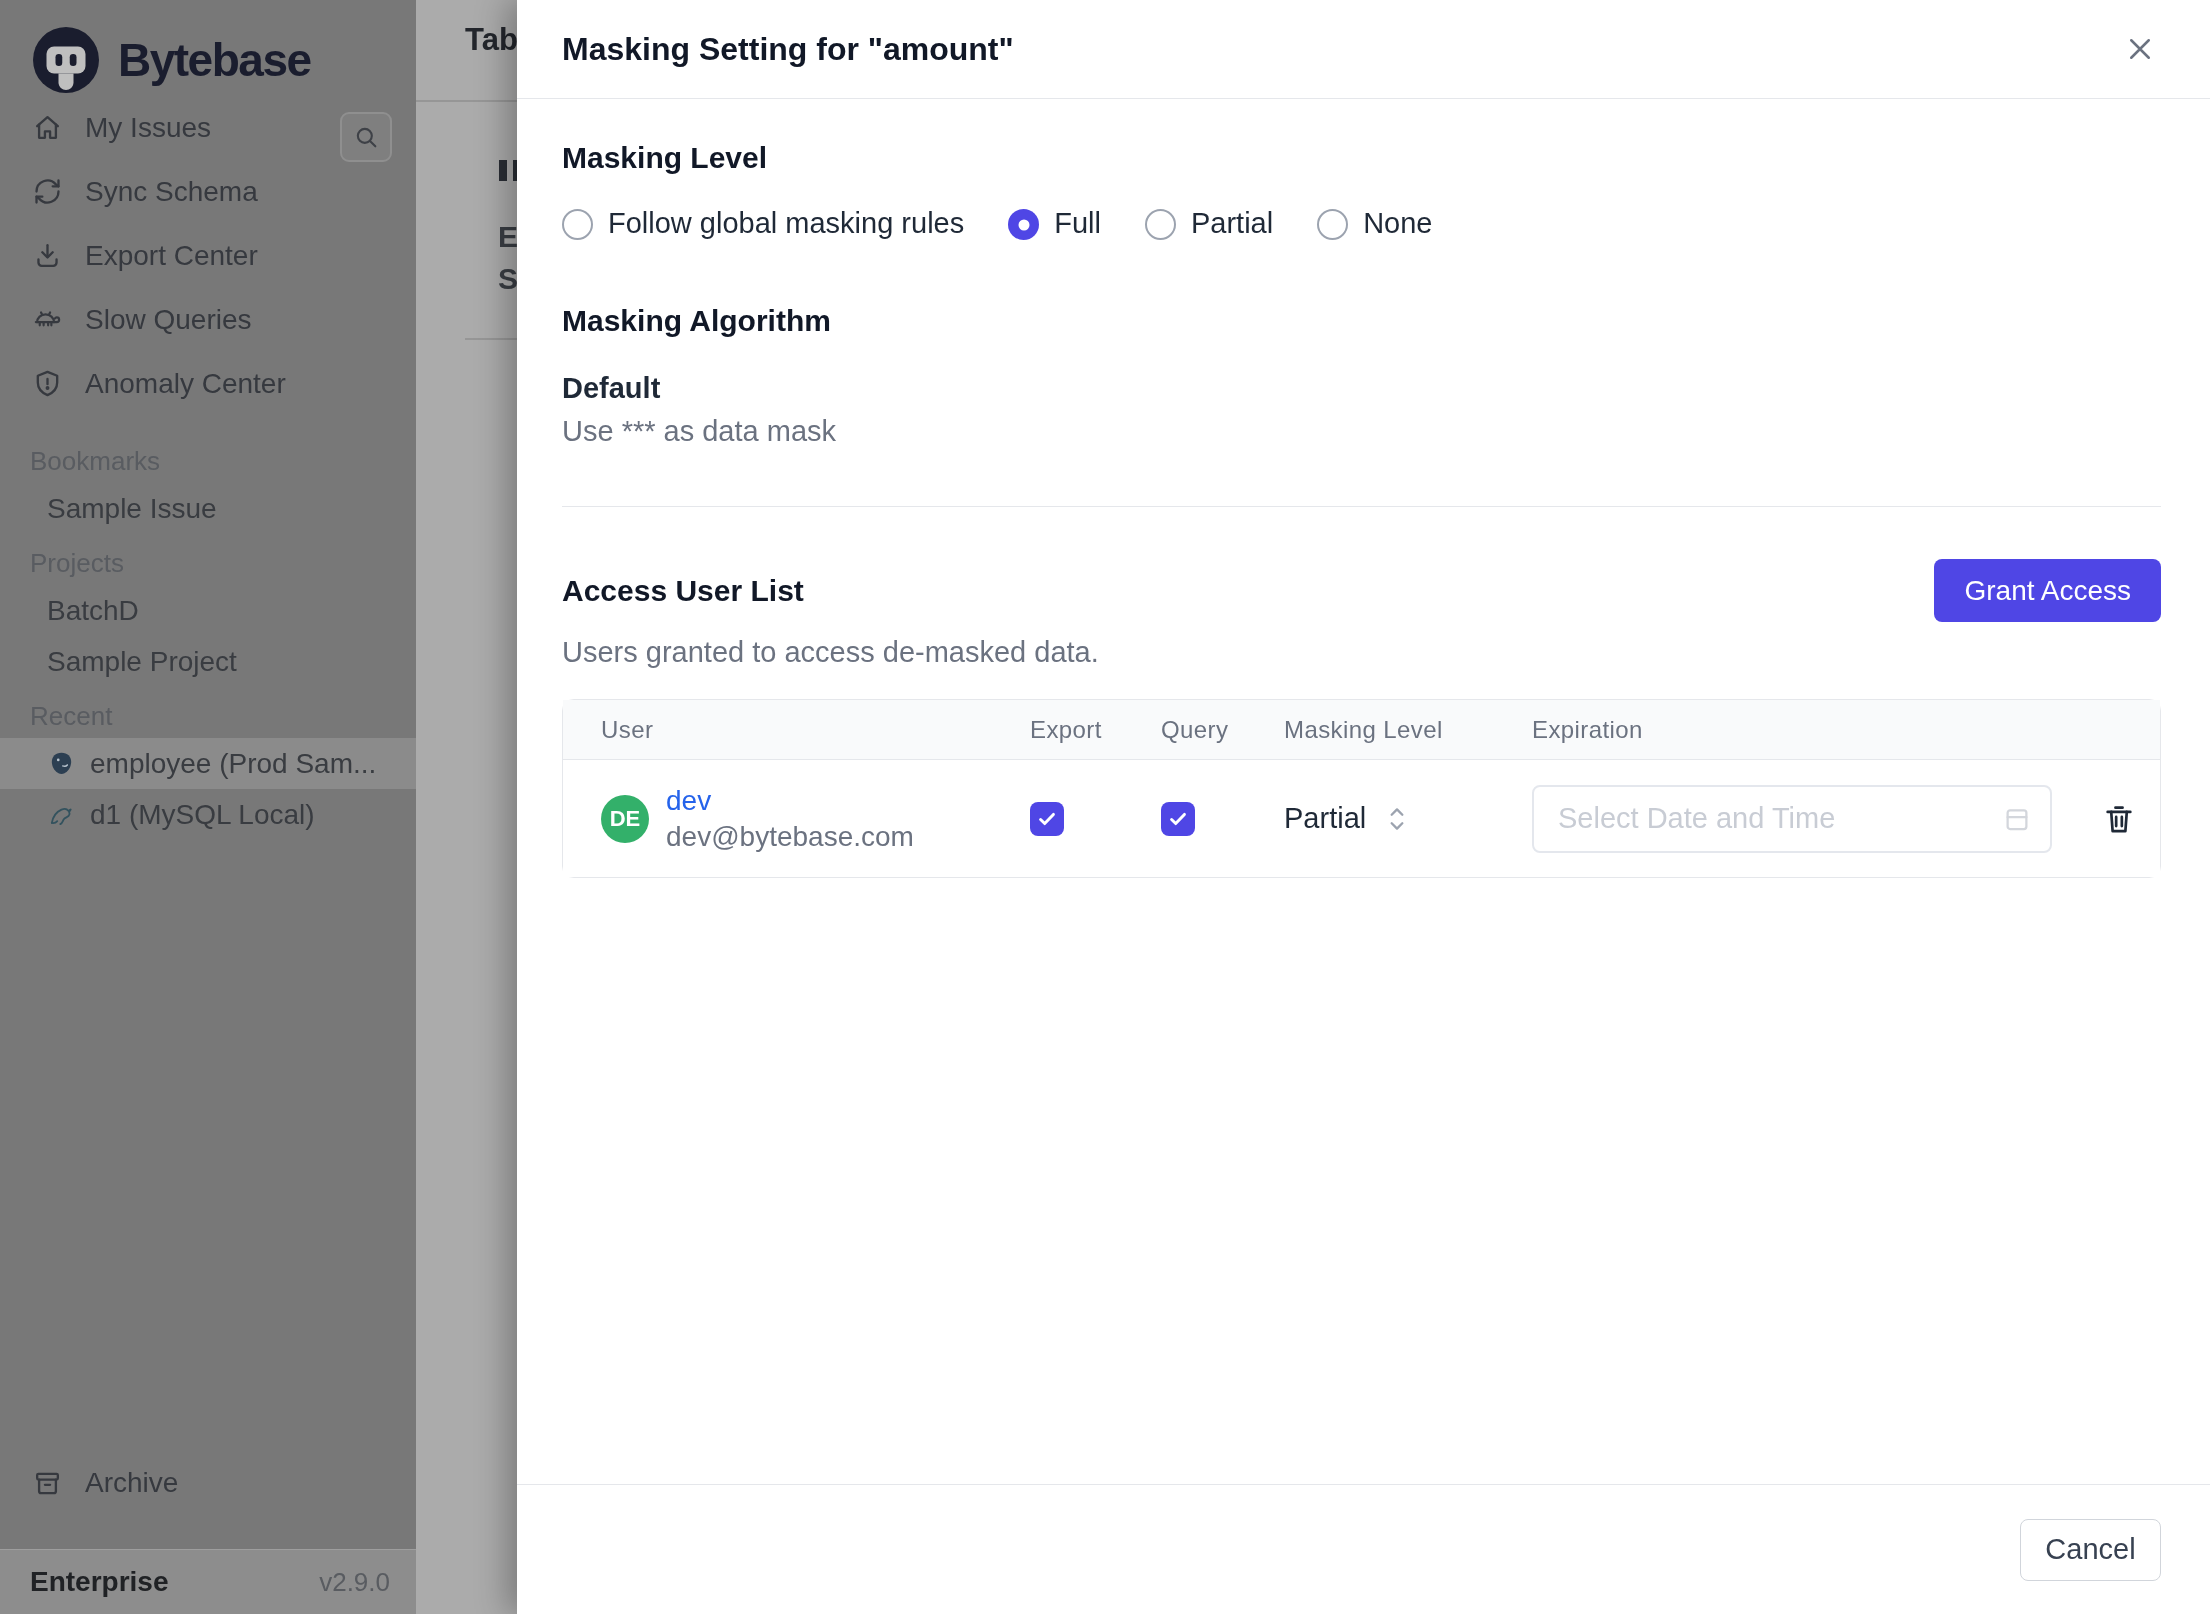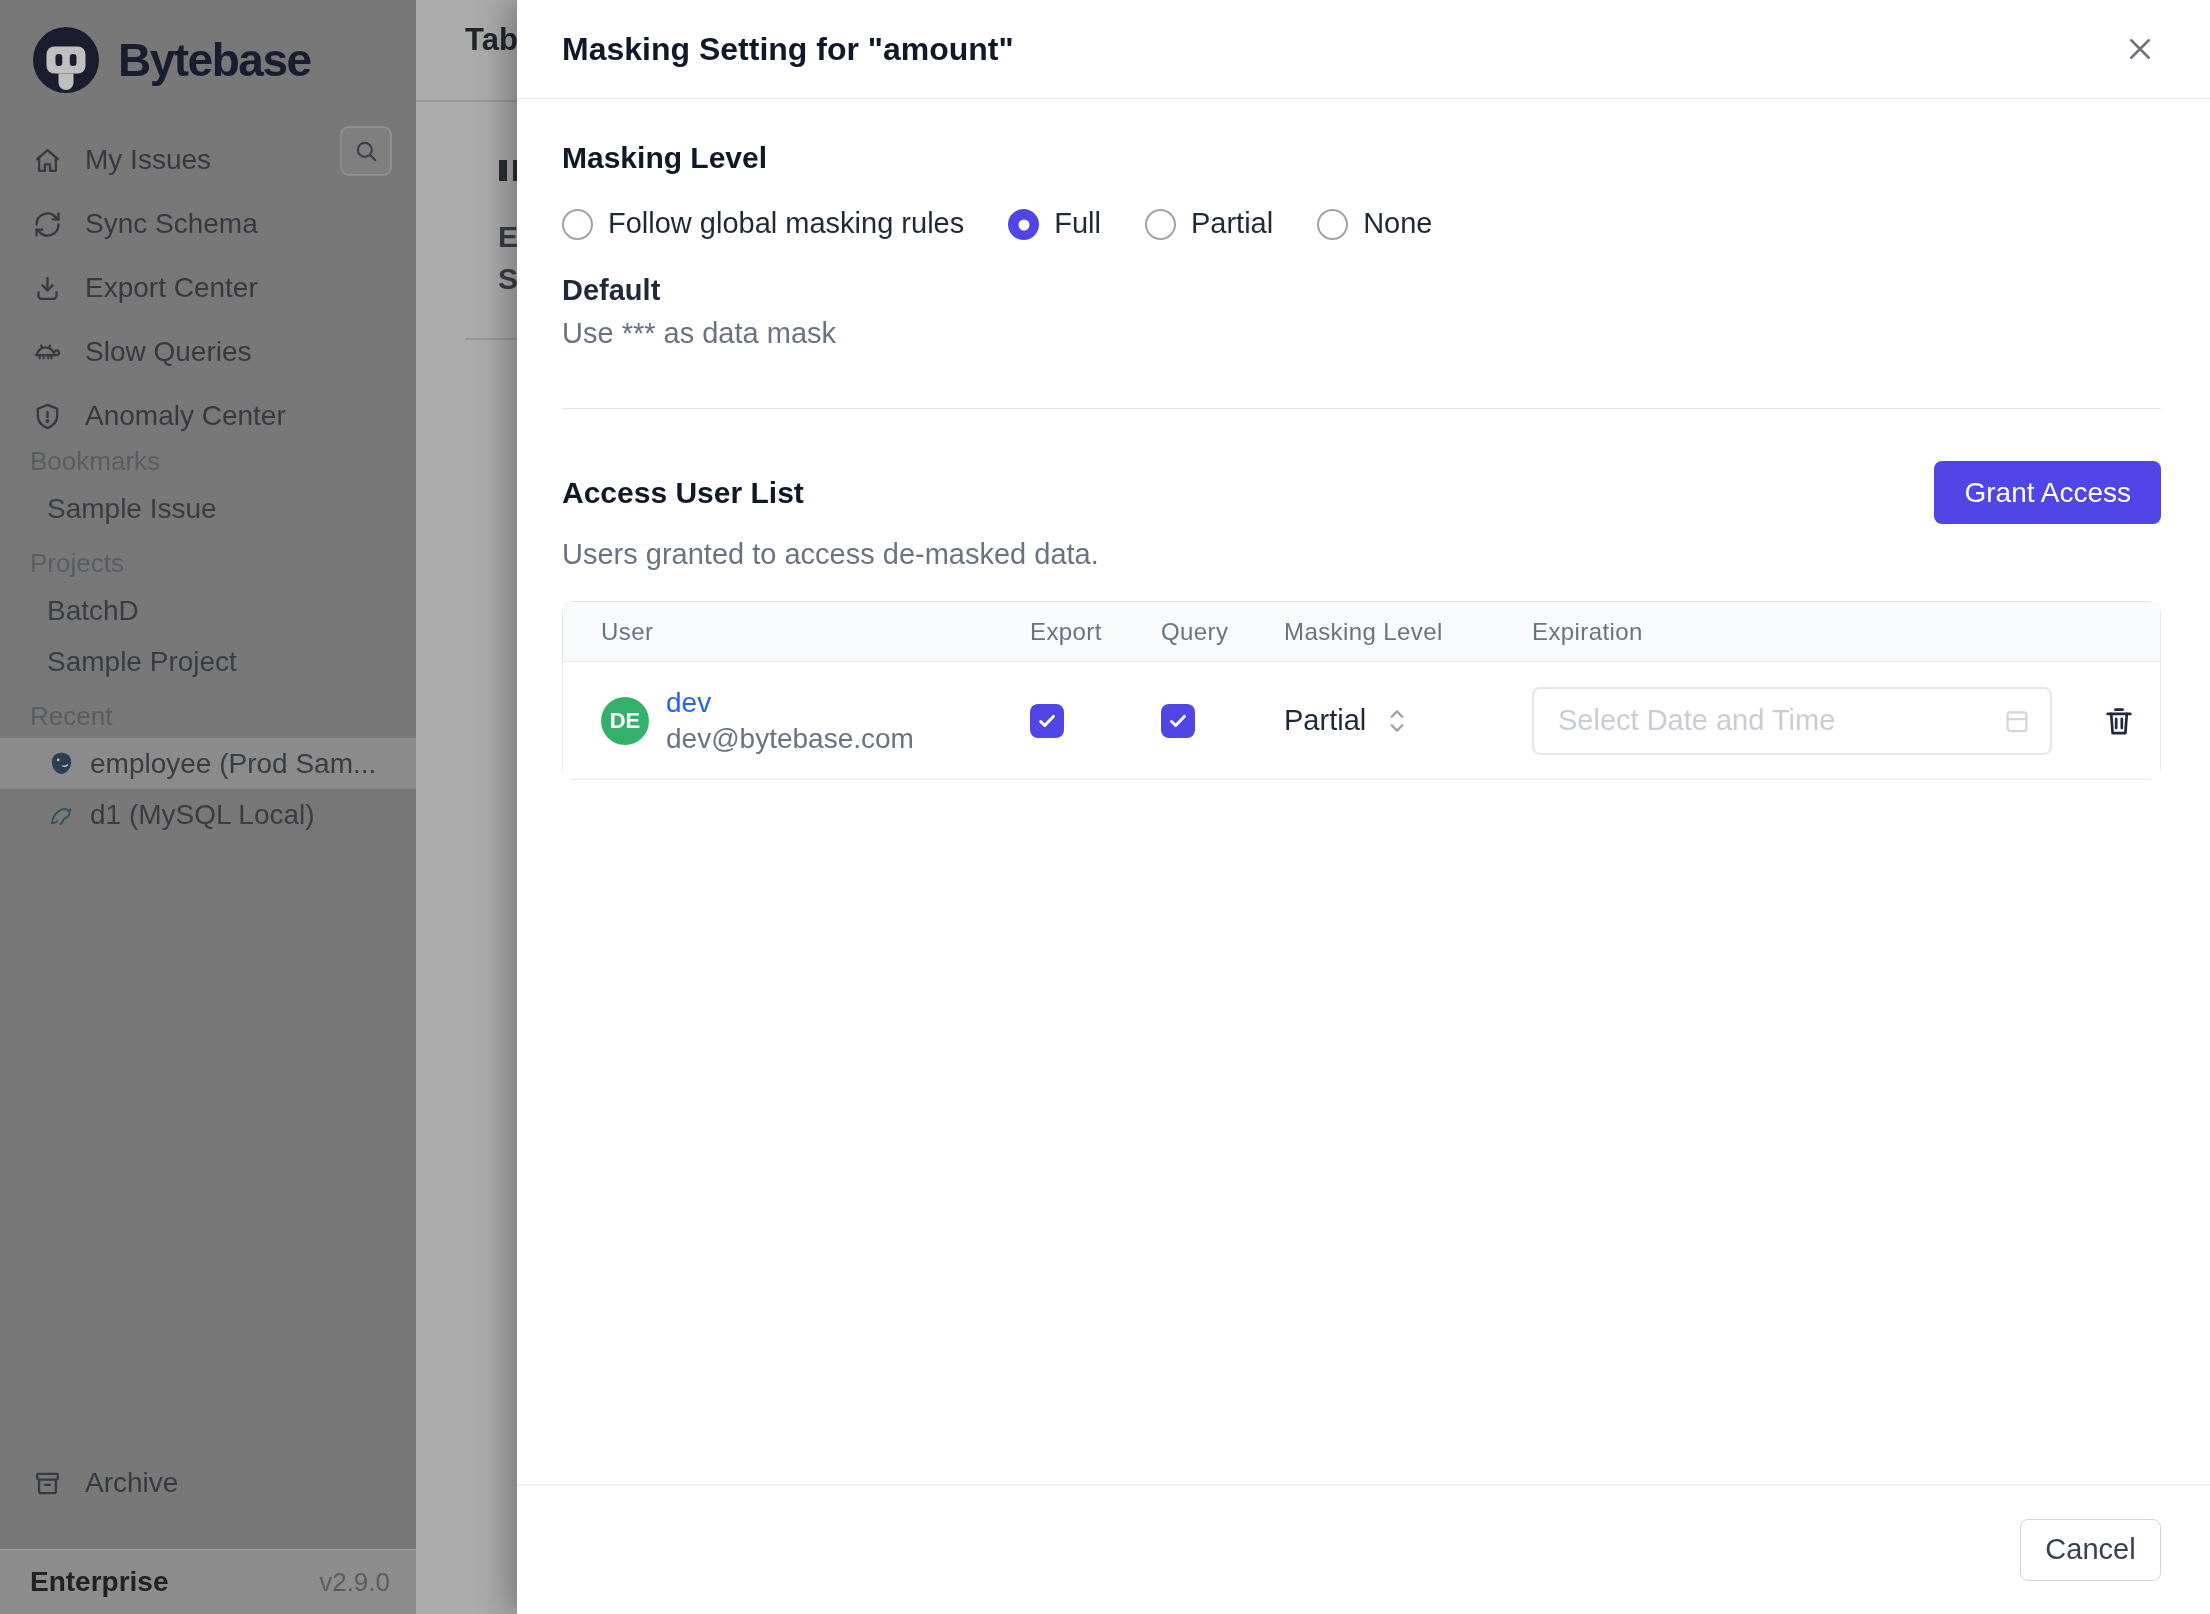--- a/index.html
+++ b/index.html
@@ -13,21 +13,21 @@
   .logo-mark { width:72px; height:72px; flex:0 0 auto; }
   .logo-text { font-size:46px; font-weight:800; color:#1a1d2e; letter-spacing:-1.5px; }
   .searchbox { margin:22px 16px 0 16px; height:57px; border:2px solid #949494;
     border-radius:10px; display:flex; align-items:center; padding:0 10px 0 18px;
     background:#7b7b7b; }
   .searchbox .ph { flex:1; font-size:29px; color:#57595c; }
   .kbd-chip { background:#888888; border-radius:7px; padding:5px 12px;
     font-size:27px; color:#42444a; font-family:"DejaVu Sans", sans-serif; }
 
   .nav { margin-top:16px; }
-  .nav-item { height:64px; display:flex; align-items:flex-end; gap:22px;
+  .nav-item { height:64px; display:flex; align-items:flex-start; gap:22px;
     padding:0 24px 0 32px; color:#36393f; font-size:28px; cursor:pointer; }
   .nav-item svg { width:31px; height:31px; flex:0 0 auto; }
   .nav-label { flex:1; }
   .mini-search-btn { width:52px; height:50px; border:2px solid #8f8f8f;
     border-radius:9px; background:#7f7f7f; display:flex; align-items:center;
     justify-content:center; color:#3e4147; }
   .mini-search-btn svg { width:28px; height:28px; }
 
   .section-label { padding:14px 0 6px 30px; font-size:26px; color:#595c61; }
   .sub-item { height:51px; display:flex; align-items:center; gap:14px;
@@ -282,20 +282,21 @@
       <label class="radio-opt">
         <span class="radio"></span>
         <span class="radio-label">Partial</span>
       </label>
       <label class="radio-opt">
         <span class="radio"></span>
         <span class="radio-label">None</span>
       </label>
     </div>
 
+    <div class="h3 mt-algo">Masking Algorithm</div>
     <div class="algo-name">Default</div>
     <div class="algo-desc">Use *** as data mask</div>
 
     <div class="divider"></div>
 
     <div class="access-header">
       <div class="h3">Access User List</div>
       <button class="grant-btn">Grant Access</button>
     </div>
     <div class="access-sub">Users granted to access de-masked data.</div>

